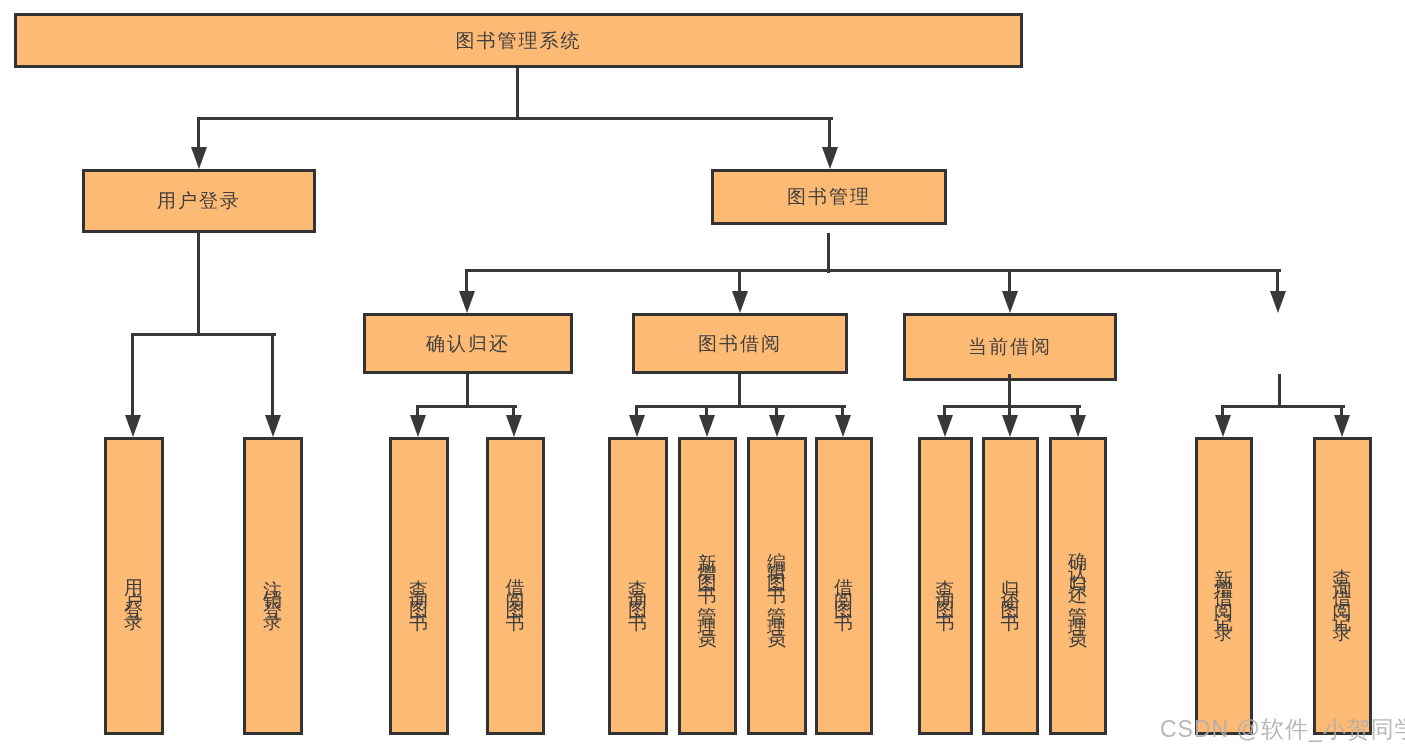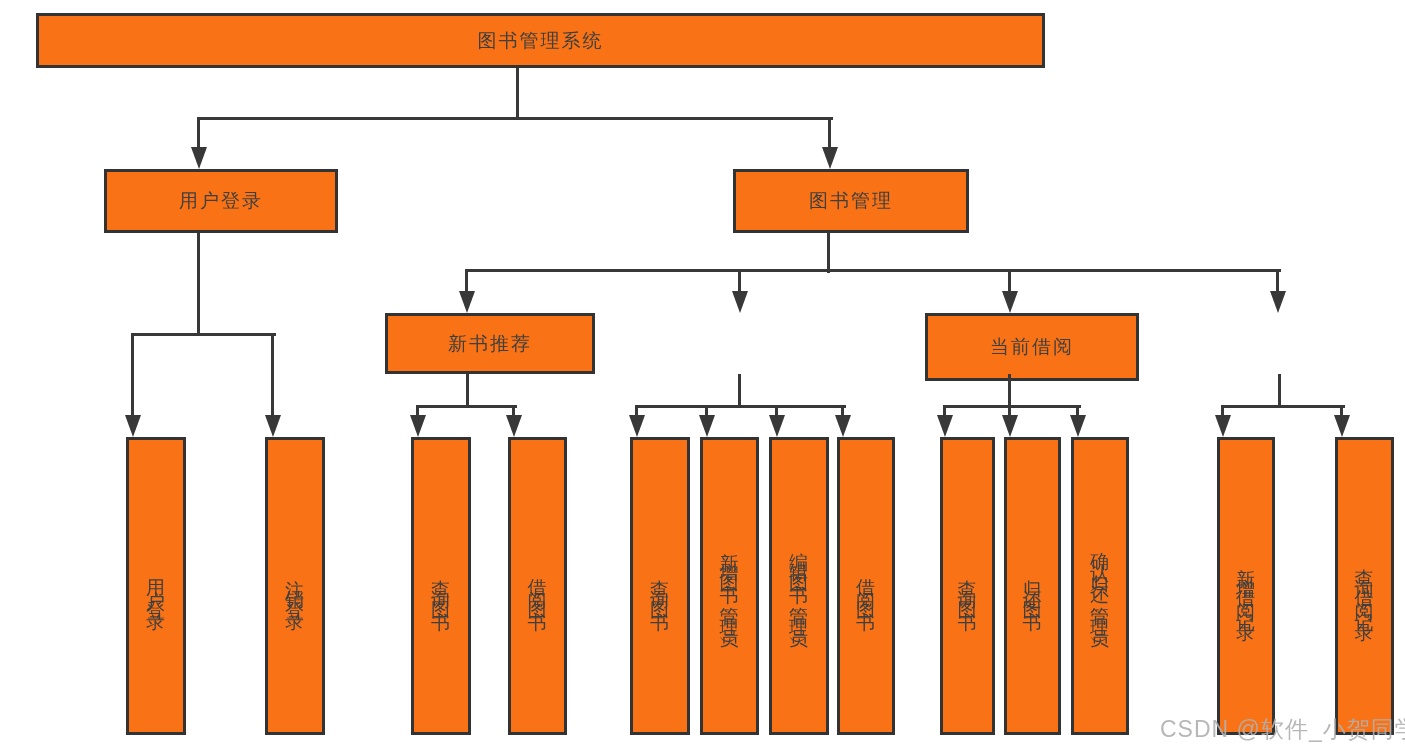--- a/index.html
+++ b/index.html
@@ -13,26 +13,25 @@
     width: 1405px;
     height: 747px;
     background: #ffffff;
     overflow: hidden;
   }
   
   .box {
     position: absolute;
     box-sizing: border-box;
     border: 3px solid #333333;
-    background: #f97316;
+    background: #fdba74;
     display: flex;
     align-items: center;
     justify-content: center;
     color: #3f3f3f;
-    margin-left: 22px;
   }
   .hbox span {
     font-size: 19px;
     letter-spacing: 2px;
     color: #3f3f3f;
     white-space: nowrap;
   }
   .leaf span {
     writing-mode: vertical-rl;
     text-orientation: mixed;
@@ -78,26 +77,29 @@
 
 <div class="canvas">
 
   <div class="box hbox" style="left:14px;top:13px;width:1009px;height:55px;">
     <span>图书管理系统</span>
   </div>
 
   <div class="box hbox" style="left:82px;top:169px;width:234px;height:64px;">
     <span>用户登录</span>
   </div>
-  <div class="box hbox" style="left:711px;top:169px;width:236px;height:64px;">
+  <div class="box hbox" style="left:711px;top:169px;width:236px;height:56px;">
     <span>图书管理</span>
   </div>
 
   <div class="box hbox" style="left:363px;top:313px;width:210px;height:61px;">
-    <span>新书推荐</span>
+    <span>确认归还</span>
+  </div>
+  <div class="box hbox" style="left:632px;top:313px;width:216px;height:61px;">
+    <span>图书借阅</span>
   </div>
   <div class="box hbox" style="left:903px;top:313px;width:214px;height:68px;">
     <span>当前借阅</span>
   </div>
 
   <div class="box leaf" style="left:104px;top:437px;width:60px;height:298px;">
     <span>用户登录</span>
   </div>
   <div class="box leaf" style="left:243px;top:437px;width:60px;height:298px;">
     <span>注销登录</span>

